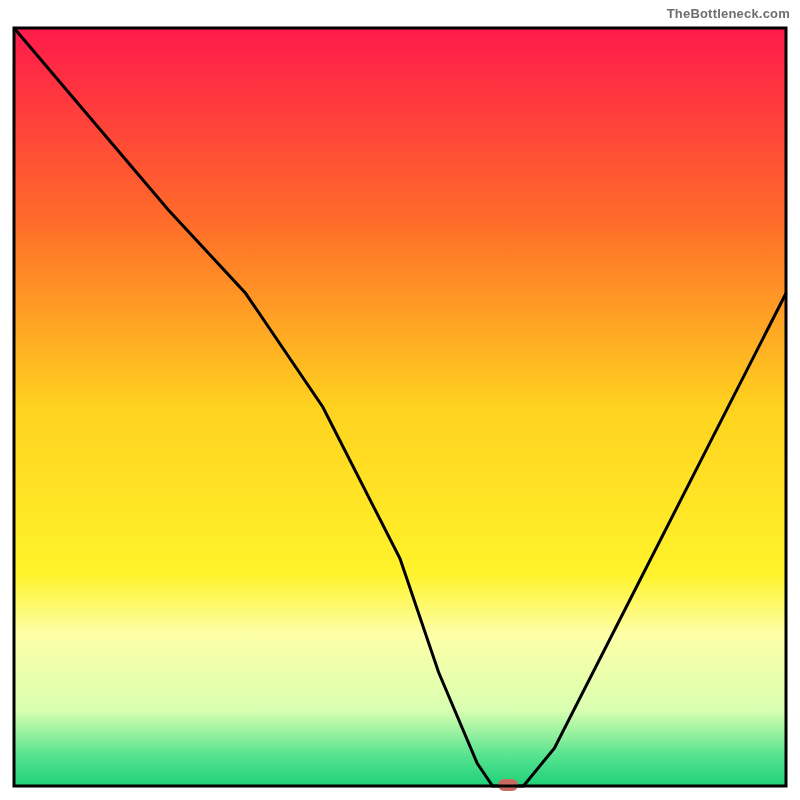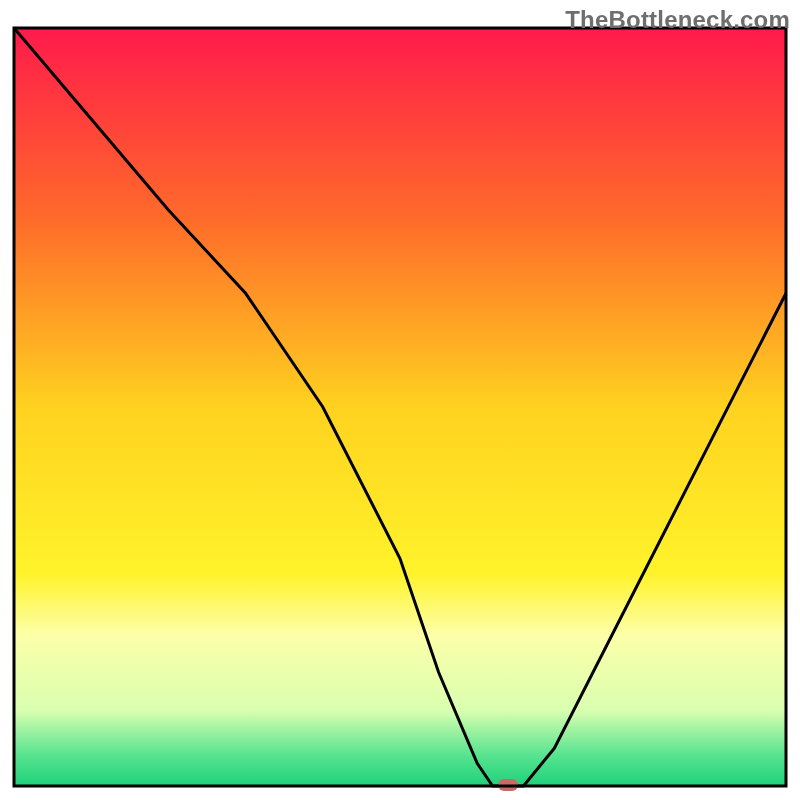--- a/index.html
+++ b/index.html
@@ -12,21 +12,21 @@
   }
   .chart-wrap {
     position: relative;
     width: 800px;
     height: 800px;
   }
   .watermark {
     position: absolute;
     top: 6px;
     right: 10px;
-    font-size: 24px;
+    font-size: 13px;
     font-weight: 600;
     color: #6e6e6e;
     letter-spacing: 0.2px;
     z-index: 10;
   }
   svg {
     display: block;
   }
 </style>
 </head>

